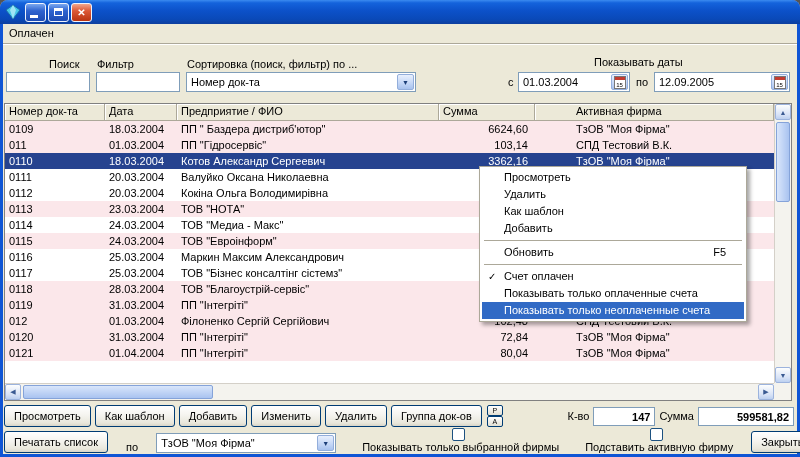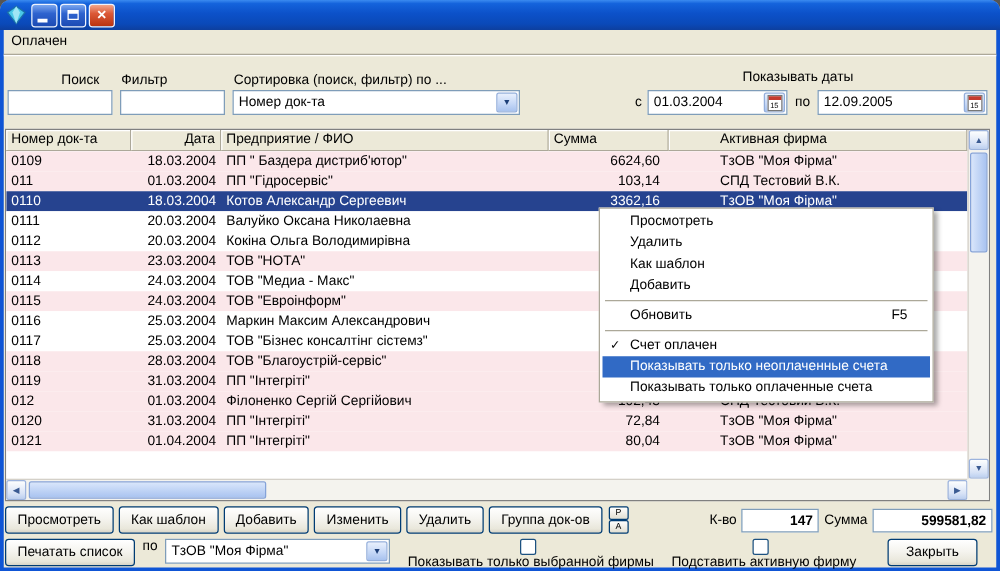--- a/index.html
+++ b/index.html
@@ -45,21 +45,21 @@
     display:grid;grid-template-columns:1fr 17px;grid-template-rows:17px 1fr 17px;}
   .thead{grid-column:1;grid-row:1;display:flex;}
   .hcell{background:#ece9d8;border-right:1px solid #aca899;border-bottom:1px solid #aca899;
     box-shadow:inset 1px 1px 0 #fff;padding:0 4px;line-height:15px;white-space:nowrap;overflow:hidden;flex:0 0 auto;}
   .tbody{grid-column:1;grid-row:2;background:#fff;overflow:hidden;}
   .trow{display:flex;height:16px;line-height:16px;}
   .trow.pink{background:var(--unpaid-row,#fbe7ea);}
   .trow.white{background:#fff;}
   .trow.selected{background:var(--selected-row,#26438f);color:#fff;}
   .cell{padding:0 4px;white-space:nowrap;overflow:hidden;flex:0 0 auto;}
-  .c-num{width:100px;}.c-date{width:72px;text-align:right;}.c-name{width:262px;}
+  .c-num{width:100px;}.c-date{width:72px;}.c-name{width:262px;}
   .c-sum{width:96px;}.cell.c-sum{text-align:right;padding-right:7px;}
   .c-firm{width:239px;flex:1 1 auto;padding-left:41px;}
   
   .vscroll{grid-column:2;grid-row:1 / span 2;display:flex;flex-direction:column;background:#f4f3ee;border-left:1px solid #d4d0c8;}
   .hscroll{grid-column:1;grid-row:3;display:flex;background:#f4f3ee;border-top:1px solid #d4d0c8;}
   .sbbtn{flex:0 0 16px;background:linear-gradient(180deg,#fdfefe 0%,#d7e2f6 70%,#bcd0f0 100%);
     border:1px solid #9cb3dd;border-radius:2px;color:#3a5a92;display:flex;align-items:center;justify-content:center;font-size:7px;}
   .vtrack{flex:1;position:relative;}
   .vthumb{position:absolute;left:1px;right:1px;top:2px;height:80px;background:linear-gradient(90deg,#d9e6fb,#a9c3f0);border:1px solid #85a3d9;border-radius:2px;}
   .htrack{flex:1;position:relative;}
@@ -70,21 +70,21 @@
   .btn{height:22px;border:1px solid #003c74;border-radius:3px;padding:0 9px;font:inherit;
     background:linear-gradient(180deg,#ffffff 0%,#f5f4ef 45%,#e9e7db 85%,#d8d5c8 100%);cursor:default;white-space:nowrap;}
   .sstack{display:flex;flex-direction:column;margin-left:1px;}
   .sbtn{width:16px;height:11px;font-size:7px;line-height:8px;padding:0;border:1px solid #003c74;border-radius:2px;
     background:linear-gradient(180deg,#fff,#e2dfd2);font-family:inherit;}
   .totals{margin-left:auto;display:flex;align-items:center;gap:4px;padding-left:14px;}
   .valbox{height:19px;background:#fff;border:1px solid #7f9db9;font-weight:bold;text-align:right;padding:3px 4px 0 2px;}
   .valbox.count{width:62px;}
   .valbox.sum{width:96px;}
   
-  .footer{position:absolute;left:4px;right:18px;top:431px;height:22px;display:flex;align-items:flex-start;gap:6px;}
+  .footer{position:absolute;left:4px;right:6px;top:431px;height:22px;display:flex;align-items:flex-end;gap:18px;}
   .footer .combo{position:relative;width:180px;height:20px;flex:0 0 auto;}
   .cbgroup{display:flex;align-items:center;margin-left:8px;white-space:nowrap;flex-direction:column;}
   .cb{width:13px;height:13px;background:#fff;border:1px solid #1c5180;border-radius:2px;display:inline-block;margin-right:5px;flex:0 0 auto;}
   .close-btn{margin-left:auto;width:72px;}
   
   .cmenu{position:absolute;left:479px;top:166px;width:268px;background:#fff;border:1px solid #aca899;
     box-shadow:3px 3px 4px rgba(0,0,0,.35);padding:2px;z-index:50;}
   .mitem{height:17px;line-height:17px;padding:0 16px 0 22px;position:relative;white-space:nowrap;}
   .mitem.hl{background:var(--menu-highlight,#316ac5);color:#fff;}
   .mitem .check{position:absolute;left:6px;font-size:10px;}
@@ -323,17 +323,17 @@
 
   <div class="cmenu">
       <div class="mitem"><span>Просмотреть</span></div>
       <div class="mitem"><span>Удалить</span></div>
       <div class="mitem"><span>Как шаблон</span></div>
       <div class="mitem"><span>Добавить</span></div>
       <div class="msep"></div>
       <div class="mitem"><span>Обновить</span><span class="mshort">F5</span></div>
       <div class="msep"></div>
       <div class="mitem"><span class="check">✓</span><span>Счет оплачен</span></div>
+      <div class="mitem"><span>Показывать только оплаченные счета</span></div>
       <div class="mitem hl"><span>Показывать только неоплаченные счета</span></div>
-      <div class="mitem"><span>Показывать только оплаченные счета</span></div>
     </div>
 
 </div>
 
 </body></html>

